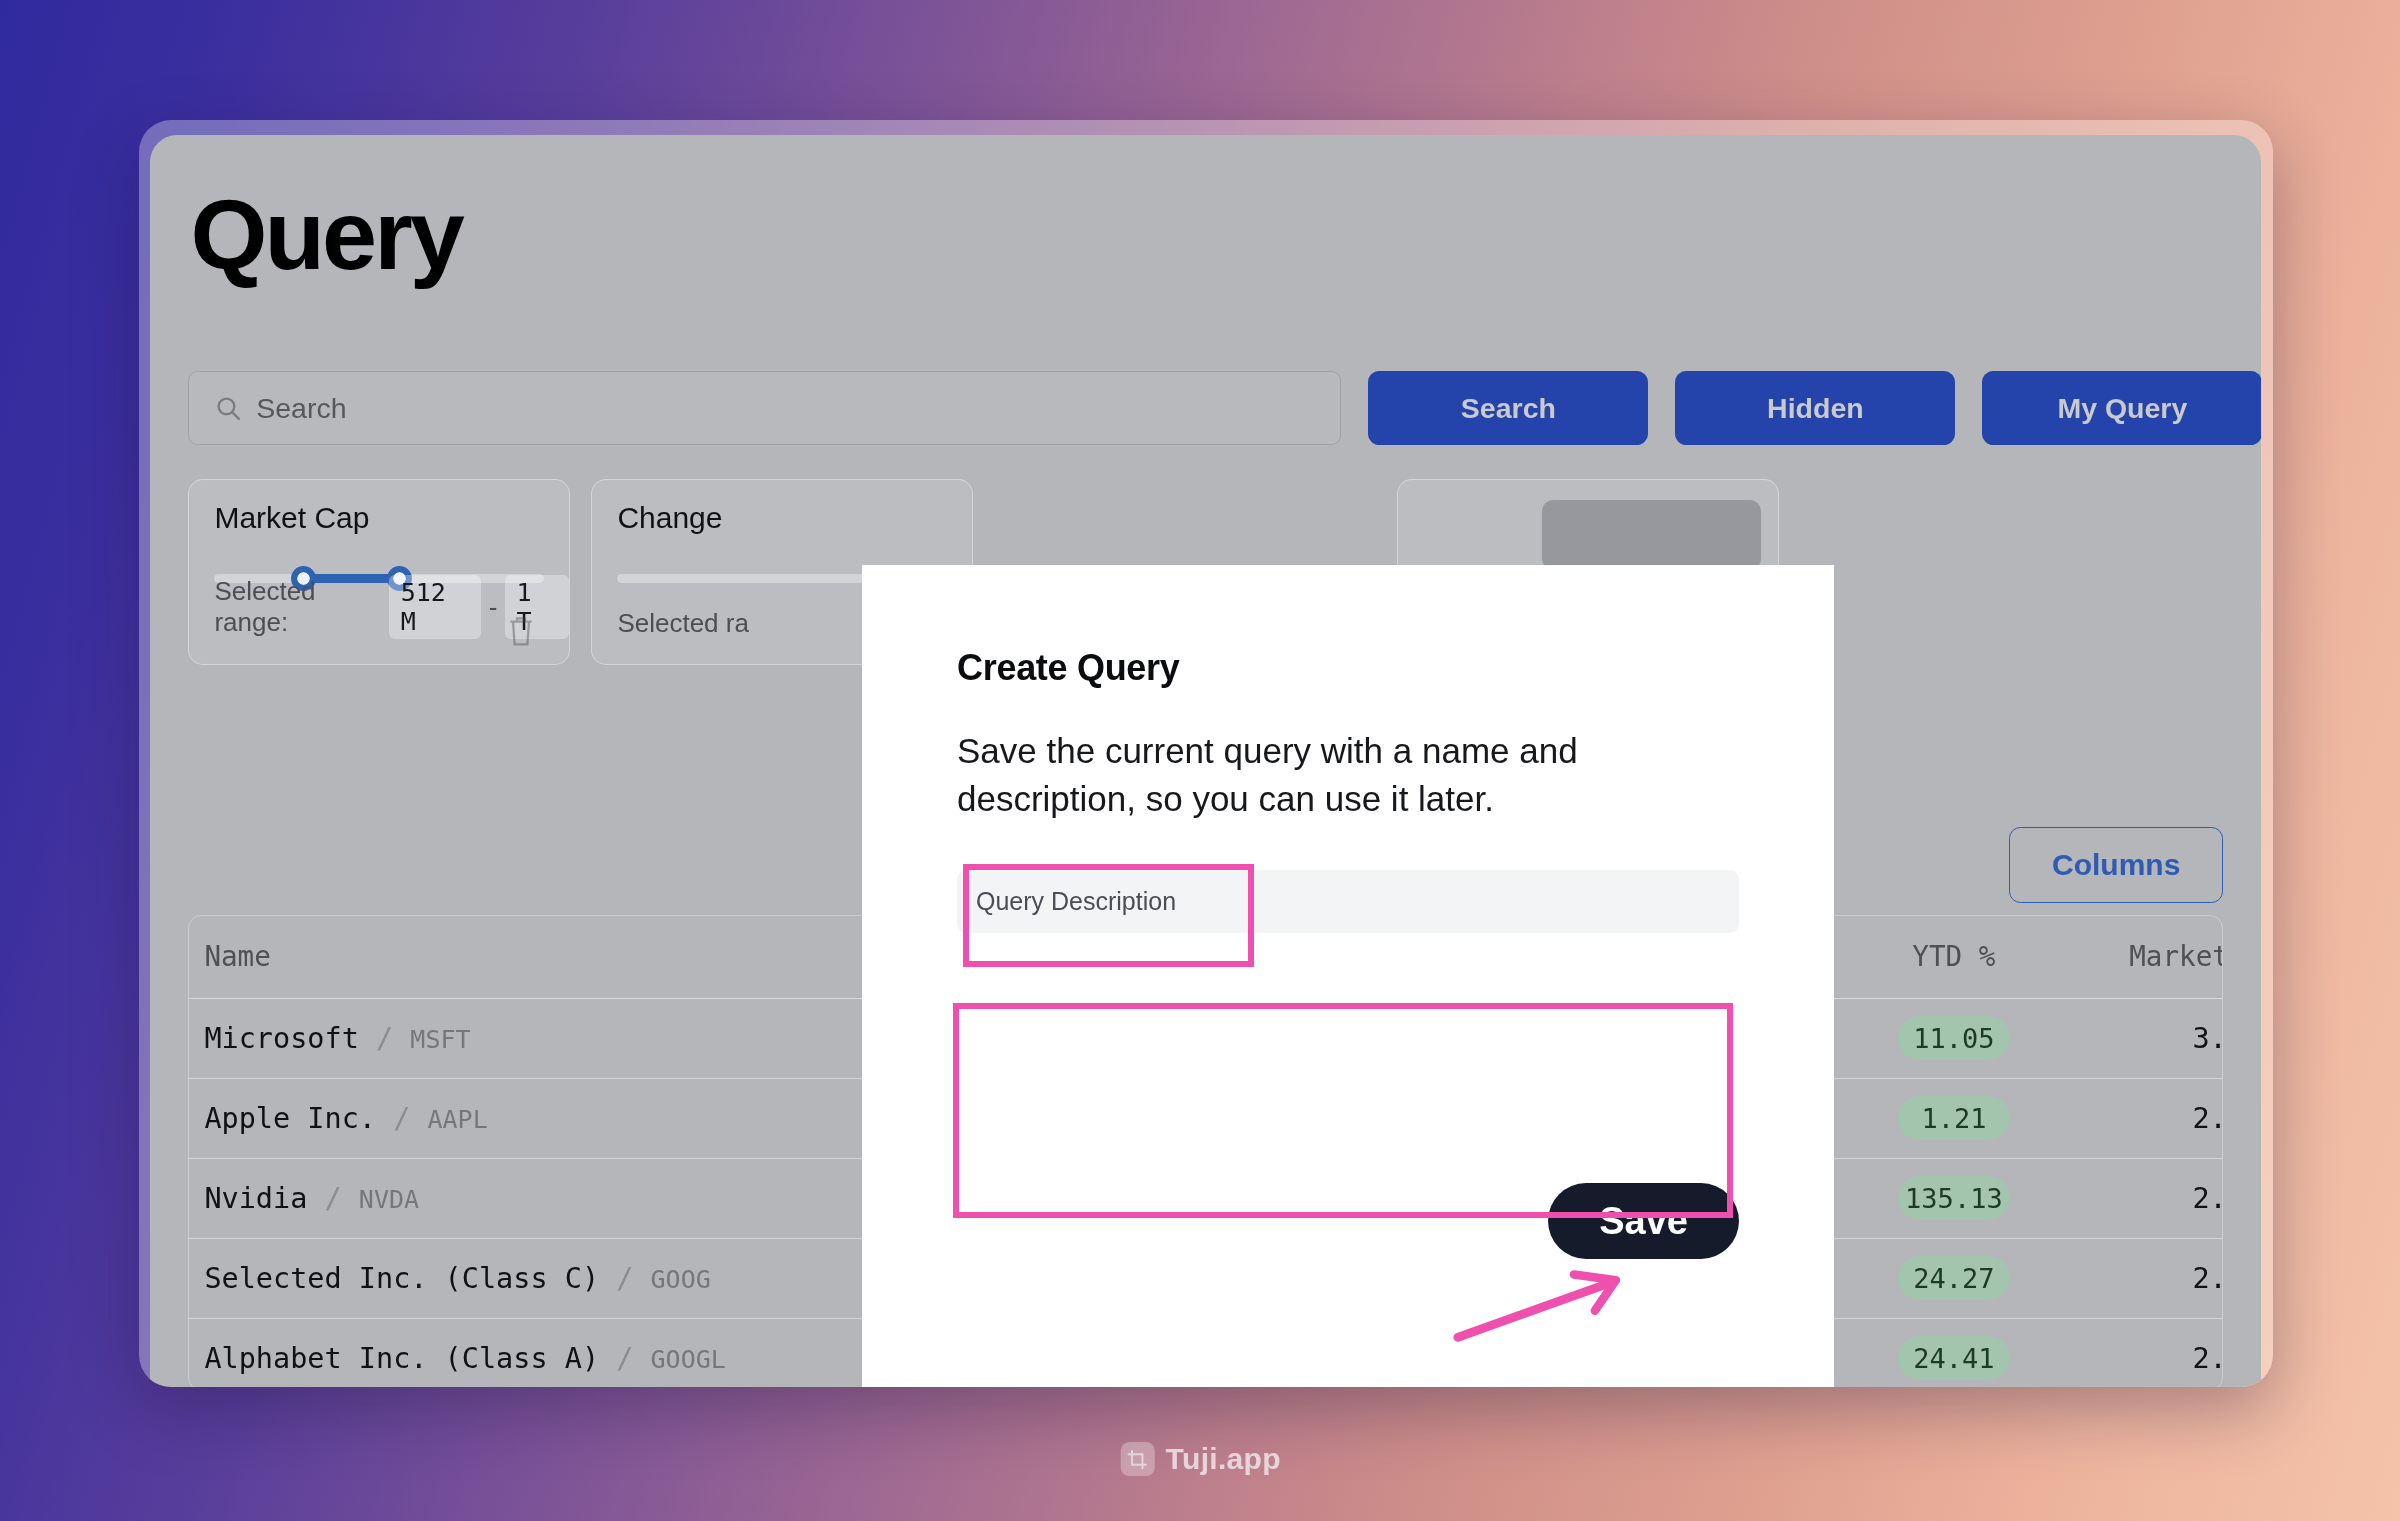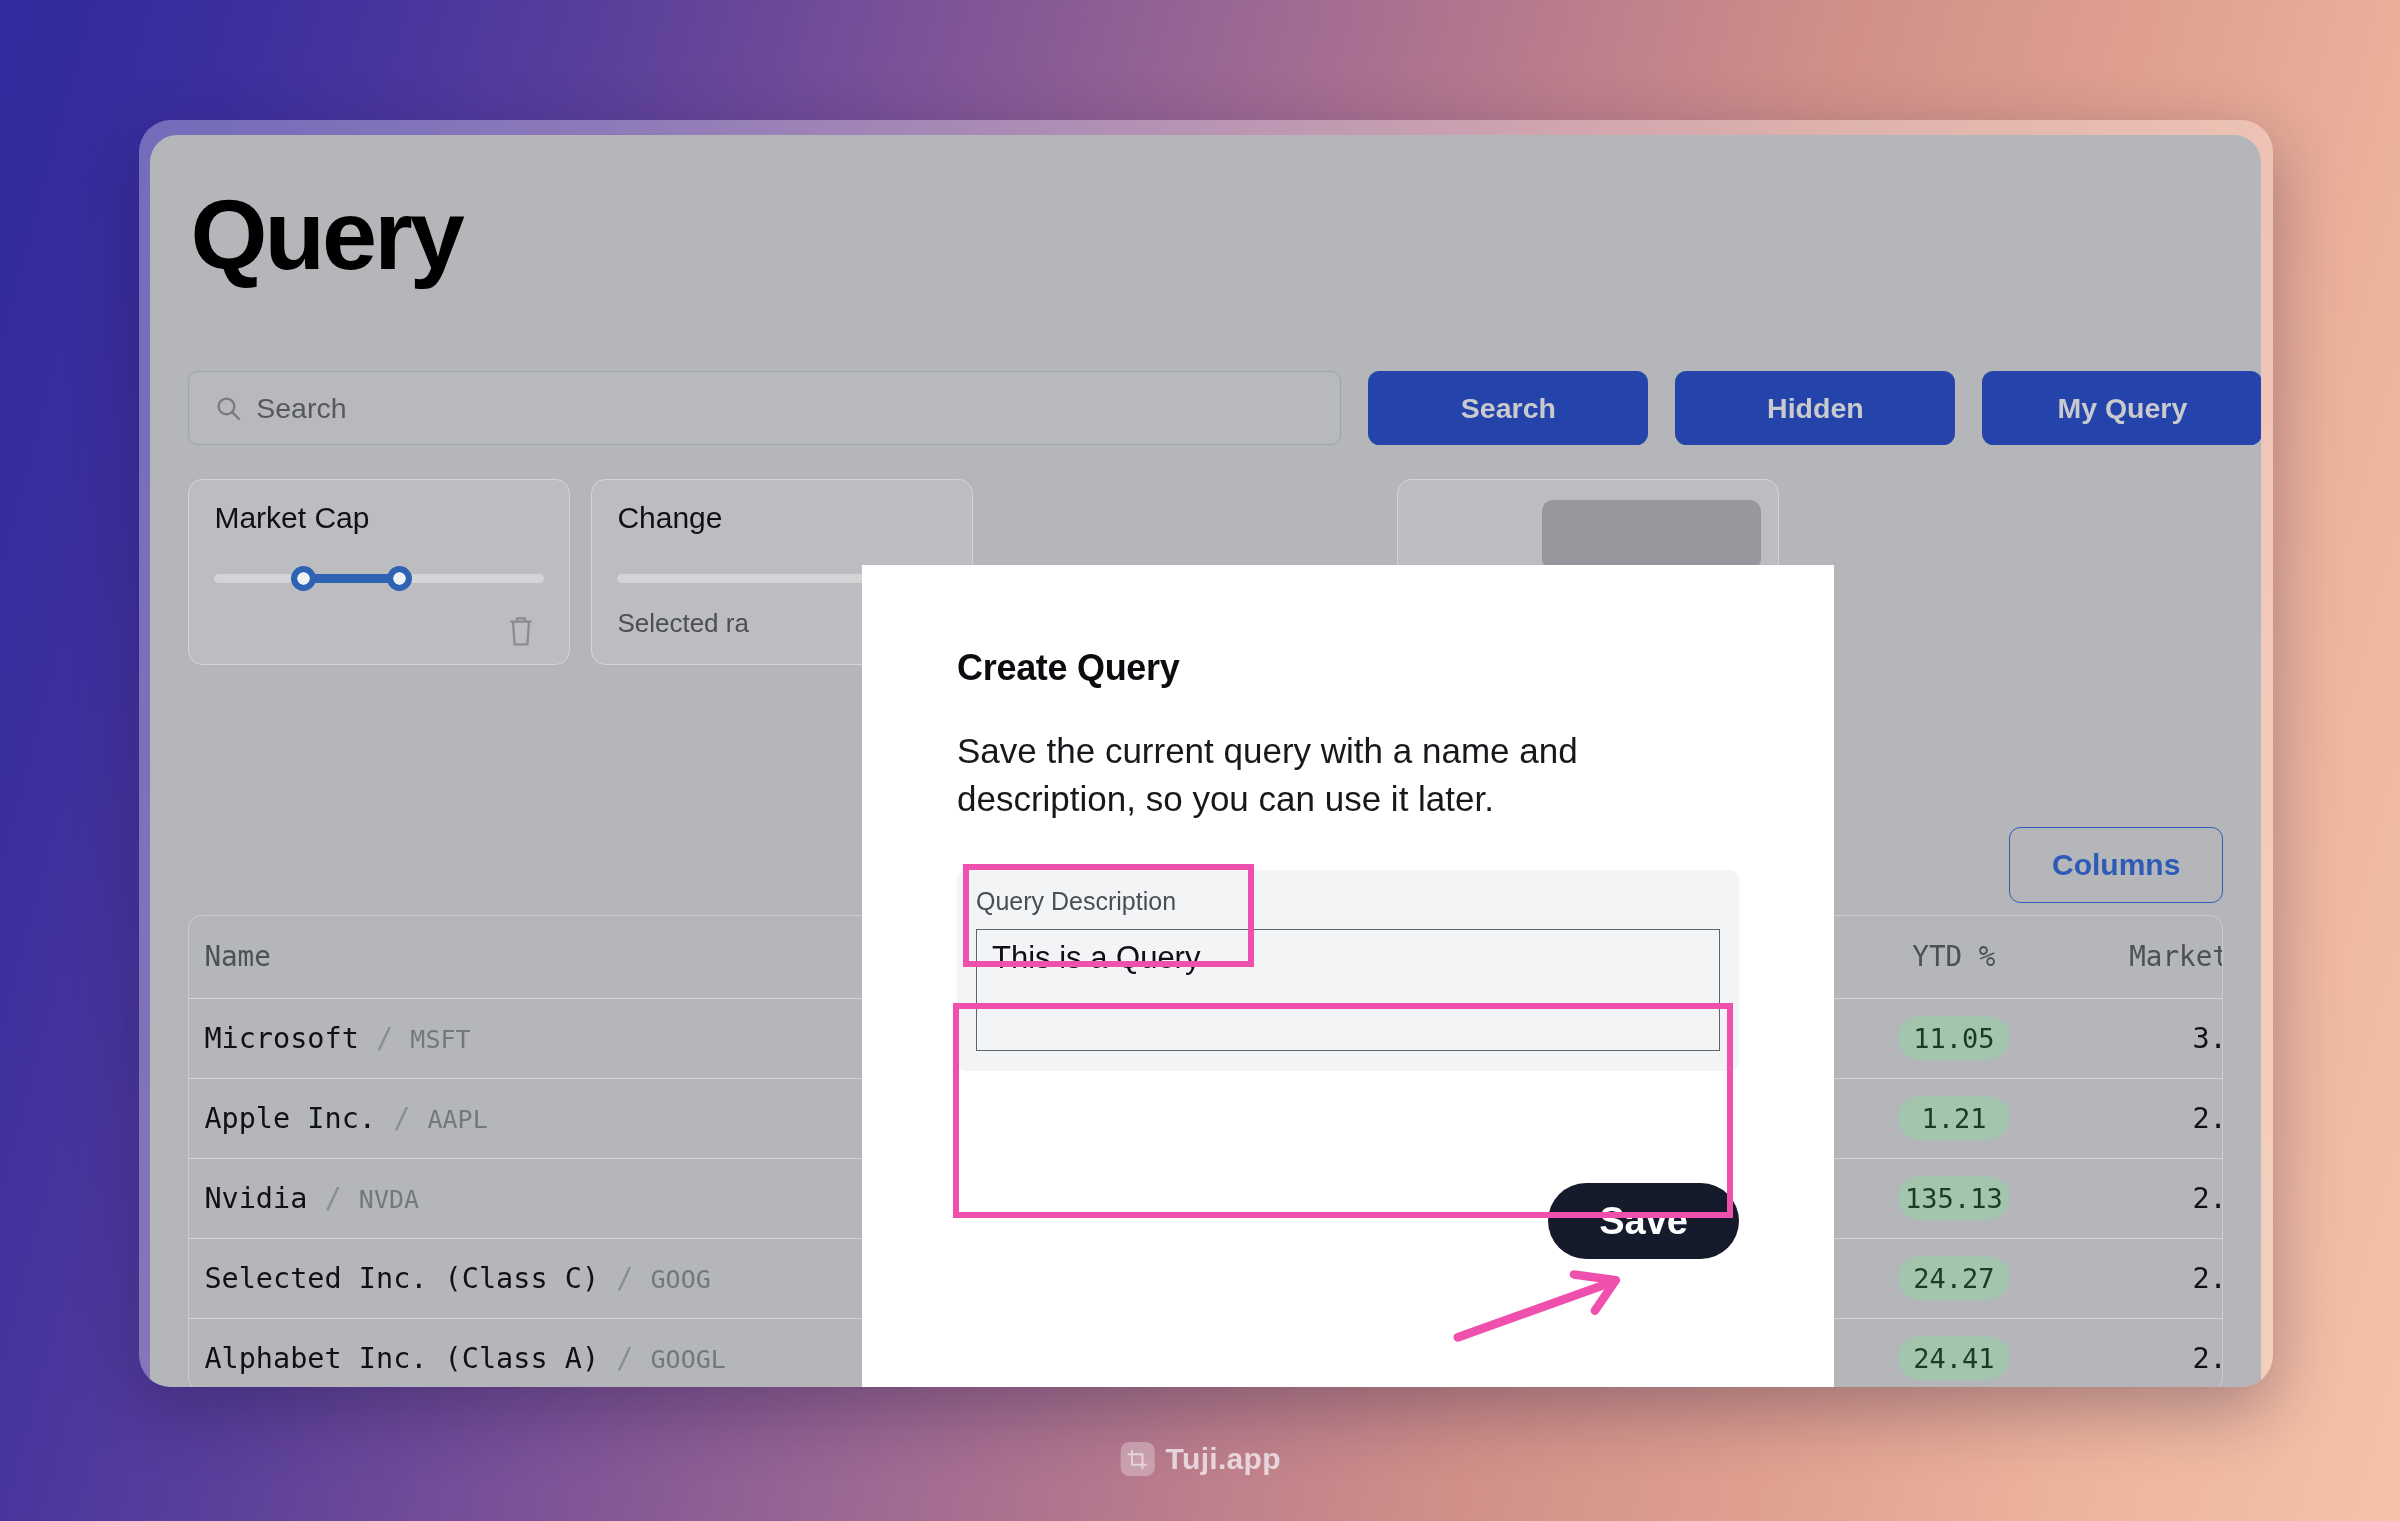--- a/index.html
+++ b/index.html
@@ -236,20 +236,26 @@
 
     <div class="filter-row">
 
       <div class="filter-card">
         <div class="f-title">Market Cap</div>
         <div class="slider-wrap">
           <div class="rail"></div>
           <div class="fill" style="left:27%;width:29%;"></div>
           <div class="knob" style="left:calc(27% - 12.4px);"></div>
           <div class="knob" style="left:calc(56% - 12.4px);"></div>
+        </div>
+        <div class="f-range">
+          <span>Selected range:</span>
+          <span class="chip">512 M</span>
+          <span>-</span>
+          <span class="chip">1 T</span>
         </div>
         <svg class="trash" width="32" height="36" viewBox="0 0 24 26">
           <path d="M4 6h16M9 6V3.5h6V6M6 6l1.2 17h9.6L18 6" fill="none" stroke="#3c3e43" stroke-width="1.7"></path>
         </svg>
       </div>
 
       <div class="filter-card">
         <div class="f-title">Change</div>
         <div class="slider-wrap">
           <div class="rail"></div>
@@ -460,21 +466,20 @@
 
   </div>
 
   <div class="modal">
     <h2>Create Query</h2>
     <p>Save the current query with a name and description, so you can use it later.</p>
 
 
     <div class="field-group">
       <div class="field-label">Query Description</div>
-      <textarea class="field-textarea" style="">This is a Query</textarea>
     </div>
 
     <button class="save-btn">Save</button>
   </div>
 
   <div class="hl" id="hl-name"></div>
   <div class="hl" id="hl-desc"></div>
 
   <svg class="arrow" width="181" height="86" viewBox="0 0 190 90">
     <path d="M6 80 L168 22" stroke="#ef4fad" stroke-width="9" stroke-linecap="round" fill="none"></path>

